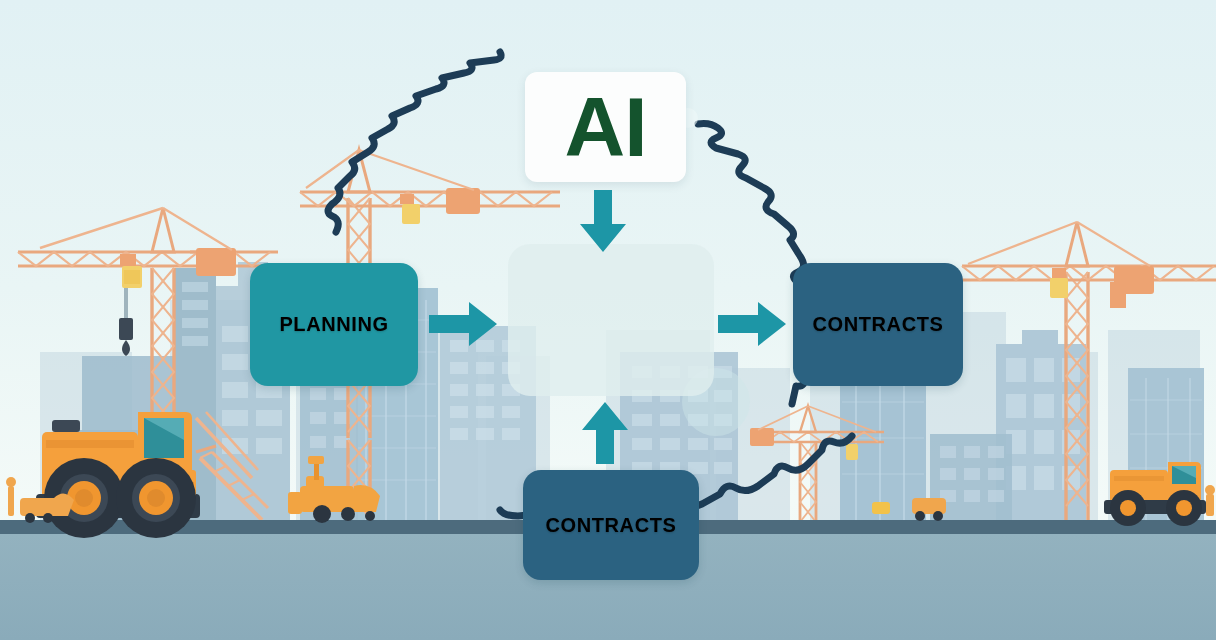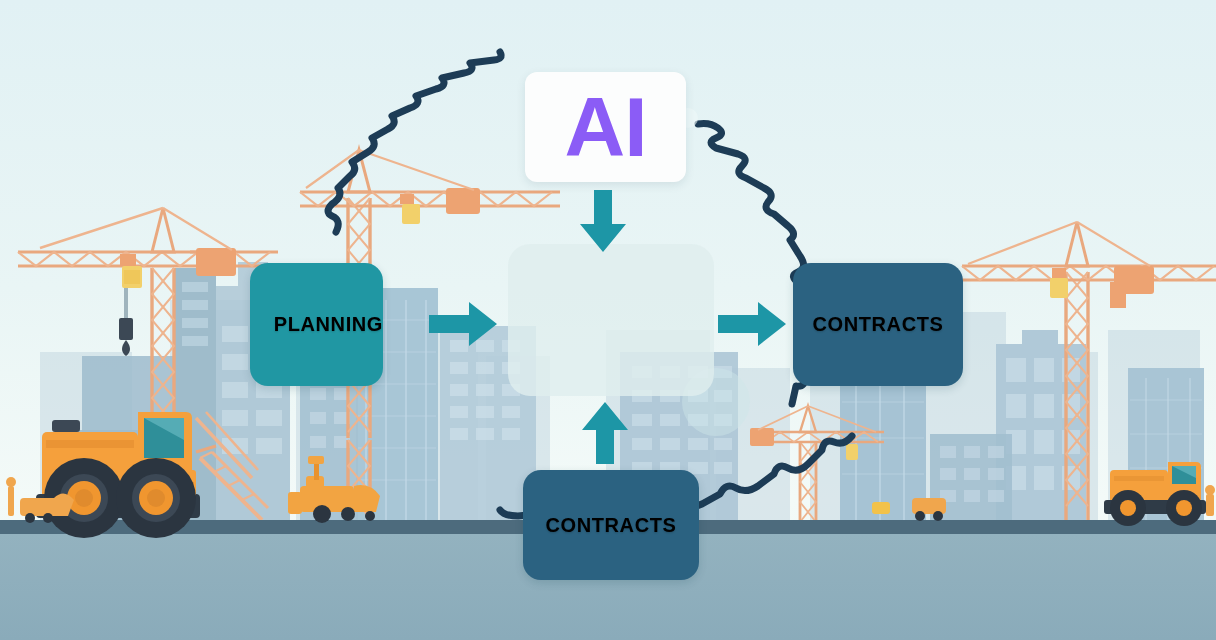--- a/index.html
+++ b/index.html
@@ -40,35 +40,34 @@
     left: 525px; top: 72px; width: 161px; height: 110px;
     background: #fcfdfd;
     border-radius: 12px;
     box-shadow: 0 3px 10px rgba(20,60,80,0.10);
   }
   #box-ai .box-label {
     font-size: 84px;
     font-weight: 700;
     line-height: 1;
     letter-spacing: -1px;
-    color: #8b5cf6;
+    color: #14532d;
     text-shadow: none;
   }
   #engineering-halo {
     position: absolute;
     left: 508px; top: 244px; width: 206px; height: 152px;
     background: #dfeeee;
     opacity: 0.82;
     border-radius: 22px;
   }
   #box-planning {
-    left: 250px; top: 263px; width: 133px; height: 123px;
+    left: 250px; top: 263px; width: 168px; height: 123px;
     background: #2097a3;
     box-shadow: 0 3px 9px rgba(15,60,75,0.16);
-    justify-content: flex-end;
   }
   #box-engineering {
     left: 519px; top: 262px; width: 184px; height: 123px;
     background: #59b4bf;
     box-shadow: 0 3px 9px rgba(15,60,75,0.14);
   }
   #box-contracts-right {
     left: 793px; top: 263px; width: 170px; height: 123px;
     background: #2b6281;
     box-shadow: 0 3px 9px rgba(15,60,75,0.16);

